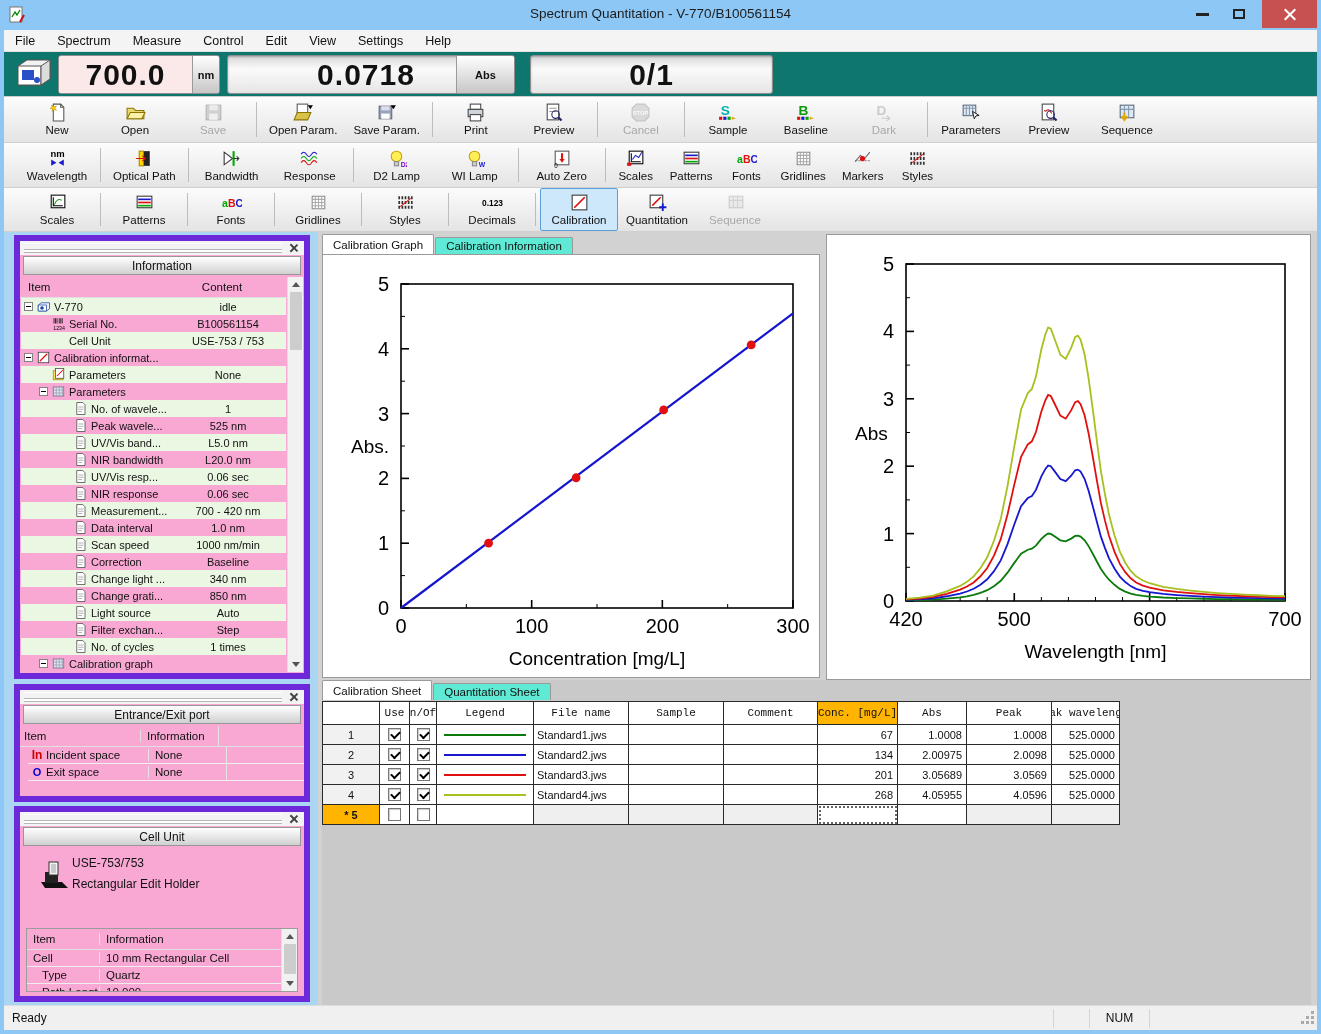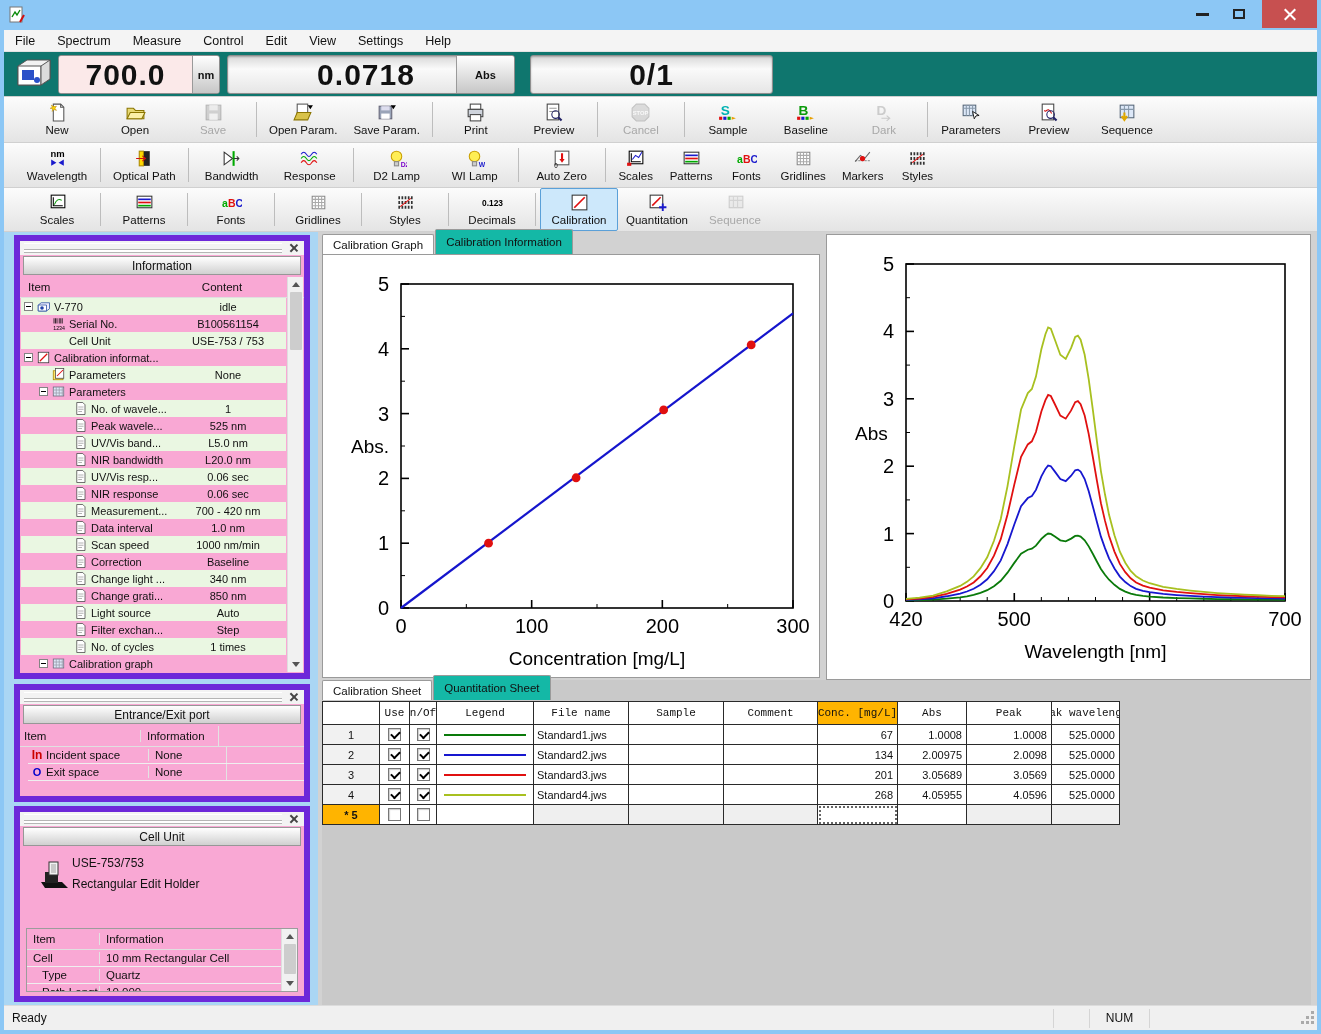--- a/index.html
+++ b/index.html
@@ -83,21 +83,21 @@
   .expander::before { content:""; width:5px; height:1px; background:#000; }
   .tree-row.exp .expander { visibility:visible; }
   .ticon15 { width:15px; height:15px; flex:none; margin-right:3px; } .ticon15 svg { width:100%; height:100%; }
   .titem { flex:1; overflow:hidden; }
   .tcontent { width:116px; flex:none; text-align:center; overflow:hidden; }
 
   
   .chartpanelL { left:318px; top:2px; width:498px; height:446px; }
   .chartpanelR { left:822px; top:2px; width:485px; height:446px; background:#fff; border:1px solid #9a9a9a; }
   .tabbar { display:flex; height:20px; align-items:flex-end; }
-  .tab { height:25px; padding:0 10px; display:flex; align-items:center; font-size:11.5px; background:#14b8a6; border:1px solid #9a9a9a; border-bottom:none; margin-right:1px; border-radius:2px 2px 0 0; }
+  .tab { height:17px; padding:0 10px; display:flex; align-items:center; font-size:11.5px; background:#5eead4; border:1px solid #9a9a9a; border-bottom:none; margin-right:1px; border-radius:2px 2px 0 0; }
   .tab.active { background:#fff; height:20px; }
   .chart-area { position:absolute; left:0; top:20px; width:498px; height:424px; background:#fff; border:1px solid #9a9a9a; }
   .chart-areaR { position:absolute; left:0; top:0; width:483px; height:444px; background:#fff; }
 
   
   .sheetpanel { left:318px; top:448px; width:989px; height:325px; background:#c9c9c9; }
   .sheet-table { position:absolute; left:0; top:21px; width:798px; background:#fff; border-left:1px solid #2a2a2a; border-top:1px solid #2a2a2a; }
   .srow { display:grid; grid-template-columns:57px 30px 27px 97px 95px 95px 94px 80px 69px 85px 68px; height:20px; }
   .srow.shdr { height:23px; }
   .sc { border-right:1px solid #2a2a2a; border-bottom:1px solid #2a2a2a; background:#fff; overflow:hidden; display:flex; align-items:center; font-size:11px; }
@@ -145,20 +145,21 @@
 <body>
 
 <div class="abs titlebar">
   <span class="abs app-icon">
     <svg viewBox="0 0 18 18">
         <rect x="2" y="1" width="12" height="15" fill="#fff" stroke="#777"></rect>
         <path d="M4 11l3-5 2 3 3-5" stroke="#0a8a0a" fill="none" stroke-width="1.4"></path>
         <path d="M12 16l4-7" stroke="#d01010" stroke-width="2"></path>
       </svg>
   </span>
+  <div class="abs title-text">Spectrum Quantitation - V-770/B100561154</div>
   <div class="abs cap-btn btn-min">
       <span class="glyph-min"></span>
     </div>
   <div class="abs cap-btn btn-max">
       <span class="glyph-max"></span>
     </div>
   <div class="abs cap-btn btn-close">
       <span class="glyph-x"></span>
     </div>
 </div>

